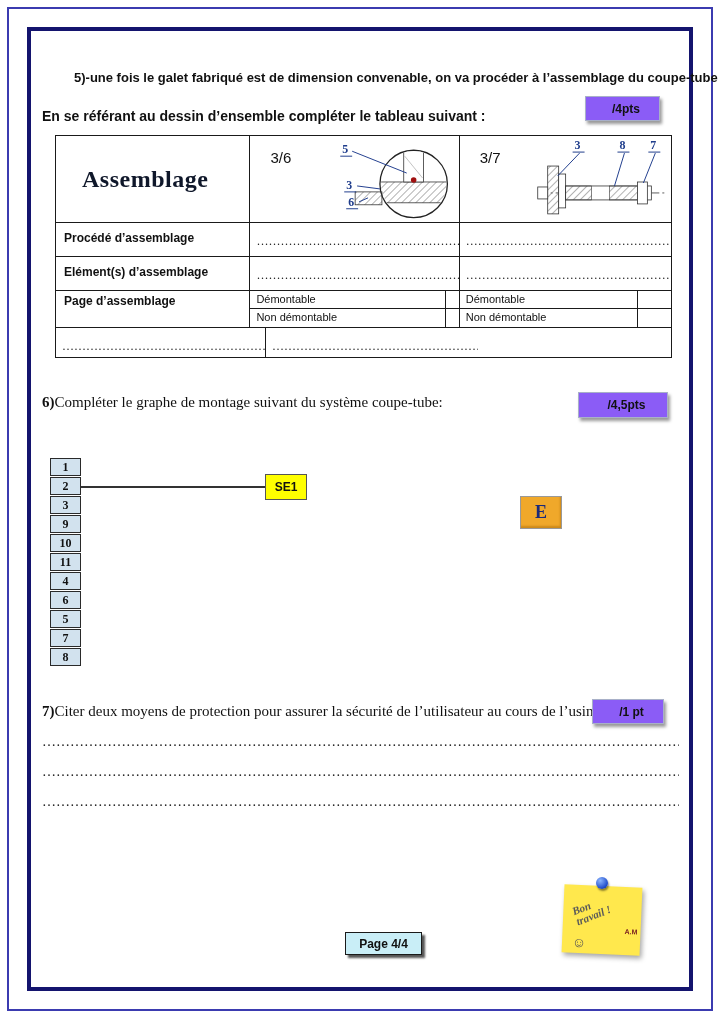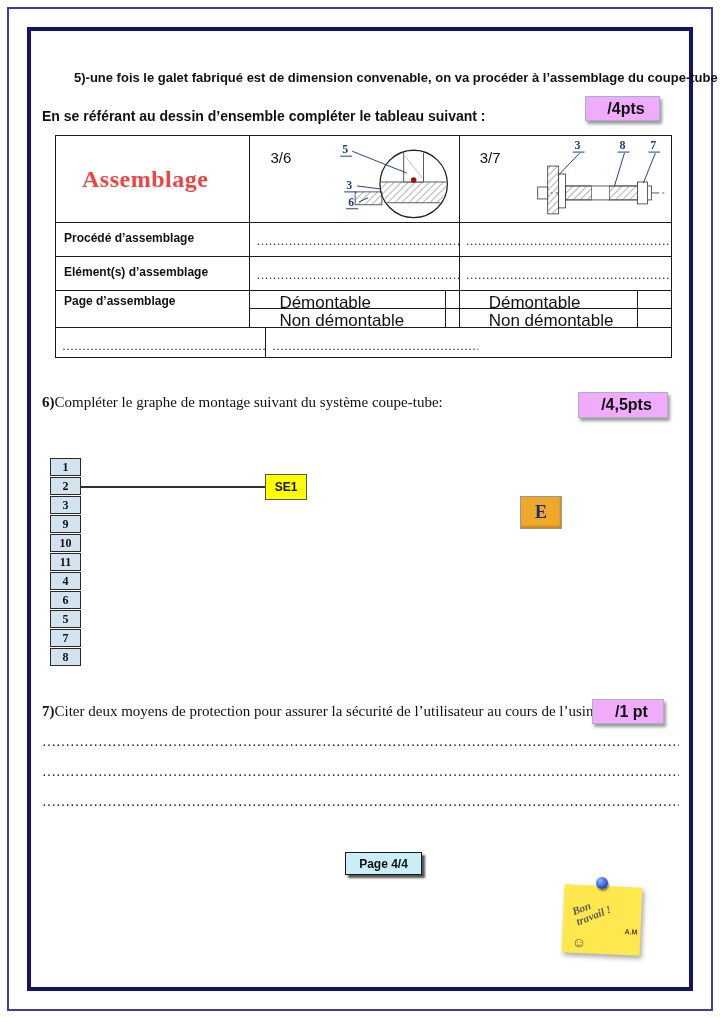--- a/index.html
+++ b/index.html
@@ -10,57 +10,57 @@
   }
   
   .border-outer { position:absolute; inset:7px; border:2px solid #3b3bb0; pointer-events:none; }
   .border-inner { position:absolute; inset:27px; border:4px solid #14146e; pointer-events:none; }
 
   
   .q5a { position:absolute; left:42px; top:70px; width:645px; font-weight:bold; font-size:13px;margin-left:32px; }
   .q5b { position:absolute; left:42px; top:108px; font-weight:bold; font-size:14px; }
 
   .pts {
-    position:absolute; background:#f0abfc; border:1px solid #a8b0c8;
+    position:absolute; background:#8b5cf6; border:1px solid #a8b0c8;
     box-shadow:2px 3px 3px #9a9a9a; display:flex; align-items:center; justify-content:center;
-    font-weight:bold; font-size:16px; z-index:5;padding-left:7px;
+    font-weight:bold; font-size:12px; z-index:5;padding-left:7px;
   }
   .pts4  { left:585px; top:96px;  width:75px; height:25px; }
   .pts45 { left:578px; top:392px; width:90px; height:26px; }
   .pts1  { left:592px; top:699px; width:72px; height:25px; }
 
   
   .tbl { position:absolute; left:55px; top:135px; width:617px; border:1.5px solid #1a1a1a; background:#fff; }
   .trow { display:flex; }
   .trow + .trow { border-top:1px solid #1a1a1a; }
   .tc { border-right:1px solid #1a1a1a; position:relative; overflow:hidden; }
   .tc:last-child { border-right:none; }
   .w1 { width:195px; } .w2 { width:210px; } .w3 { width:212px; }
   .h-head { height:86px; } .h-md { height:34px; } .h-type { height:37px; } .h-out { height:30px; }
 
   .assemb {
     display:flex; align-items:center; padding-left:26px;
     font-family:"Liberation Serif", serif; font-weight:bold; font-size:24px;
-    color:#ef4444; letter-spacing:.5px;
+    color:#0f172a; letter-spacing:.5px;
   }
   .colhdr { position:absolute; left:20px; top:13px; font-weight:normal; font-size:15px; z-index:2; }
   .draw { position:absolute; inset:0; width:100%; height:100%; }
   .bal { fill:#1f3d8c; font-family:"Liberation Serif", serif; font-weight:bold; font-size:12px; }
   .balline { stroke:#1f3d8c; stroke-width:1; }
 
   .rowlabel { font-weight:bold; font-size:12px; padding:8px 4px 0 8px; }
   .rowlabel-top { font-weight:bold; font-size:12px; padding:3px 4px 0 8px; }
   .dotcell {
     font-family:"Liberation Serif", serif; font-size:12px; color:#222;
     padding:11px 3px 0 6px; white-space:nowrap; overflow:hidden;
   }
   .typecol { display:flex; flex-direction:column; }
   .typerow { display:flex; height:18px; }
   .typerow:first-child { border-bottom:1px solid #1a1a1a; }
-  .typemain { flex:1; font-size:17px; padding:2px 0 0 6px;margin-left:23px; }
+  .typemain { flex:1; font-size:11px; padding:2px 0 0 6px; }
   .typenarrow { border-left:1px solid #1a1a1a; }
   .n1 { width:14px; } .n2 { width:34px; }
 
   
   .q6 { position:absolute; left:42px; top:394px; font-family:"Liberation Serif", serif; font-size:15px; }
   .qnum { font-weight:bold; }
   .nodes { position:absolute; left:50px; top:458px; display:flex; flex-direction:column; gap:1px; }
   .gnode {
     width:31px; height:18px; background:#d2e2ee; border:1px solid #2a2a2a;
     font-family:"Liberation Serif", serif; font-weight:bold; font-size:12px;
@@ -79,21 +79,21 @@
     font-family:"Liberation Serif", serif; font-weight:bold; font-size:18px; color:#1a2a7a;
   }
 
   
   .q7 { position:absolute; left:42px; top:703px; width:632px; font-family:"Liberation Serif", serif; font-size:15px; white-space:nowrap; overflow:hidden; }
   .answers { position:absolute; left:42px; top:734px; width:637px; }
   .ansline { font-family:"Liberation Serif", serif; font-size:14px; color:#1a1a1a; height:30px; white-space:nowrap; overflow:hidden; }
 
   
   .pagebadge {
-    position:absolute; left:345px; top:852px; width:77px; height:23px;
+    position:absolute; left:345px; top:932px; width:77px; height:23px;
     background:#c9eef7; border:1.5px solid #1a1a1a; box-shadow:3px 3px 2px #555;
     display:flex; align-items:center; justify-content:center; font-weight:bold; font-size:12px;
   }
   .note {
     position:absolute; left:563px; top:886px; width:78px; height:68px;
     background:#ffe84d; transform:rotate(2.5deg); box-shadow:2px 3px 5px rgba(0,0,0,.35);
   }
   .note-text {
     position:absolute; left:10px; top:14px; transform:rotate(-24deg);
     font-family:"Liberation Serif", serif; font-style:italic; font-weight:bold;

